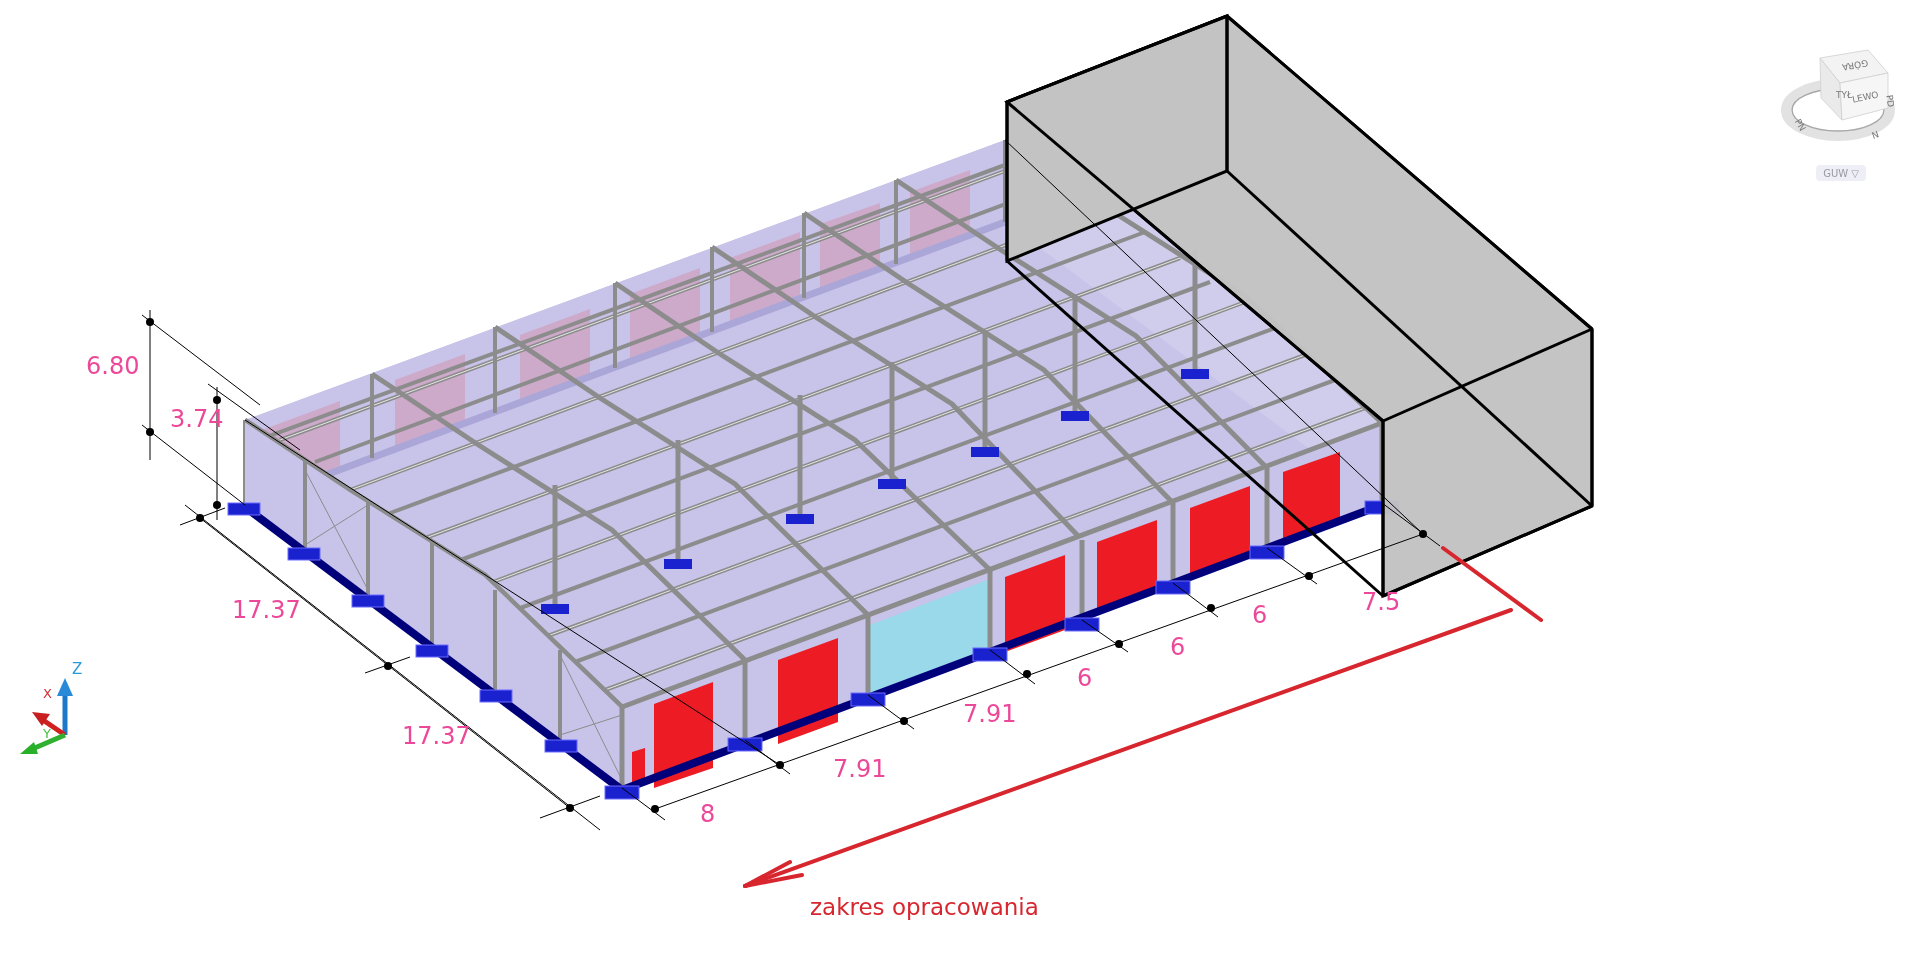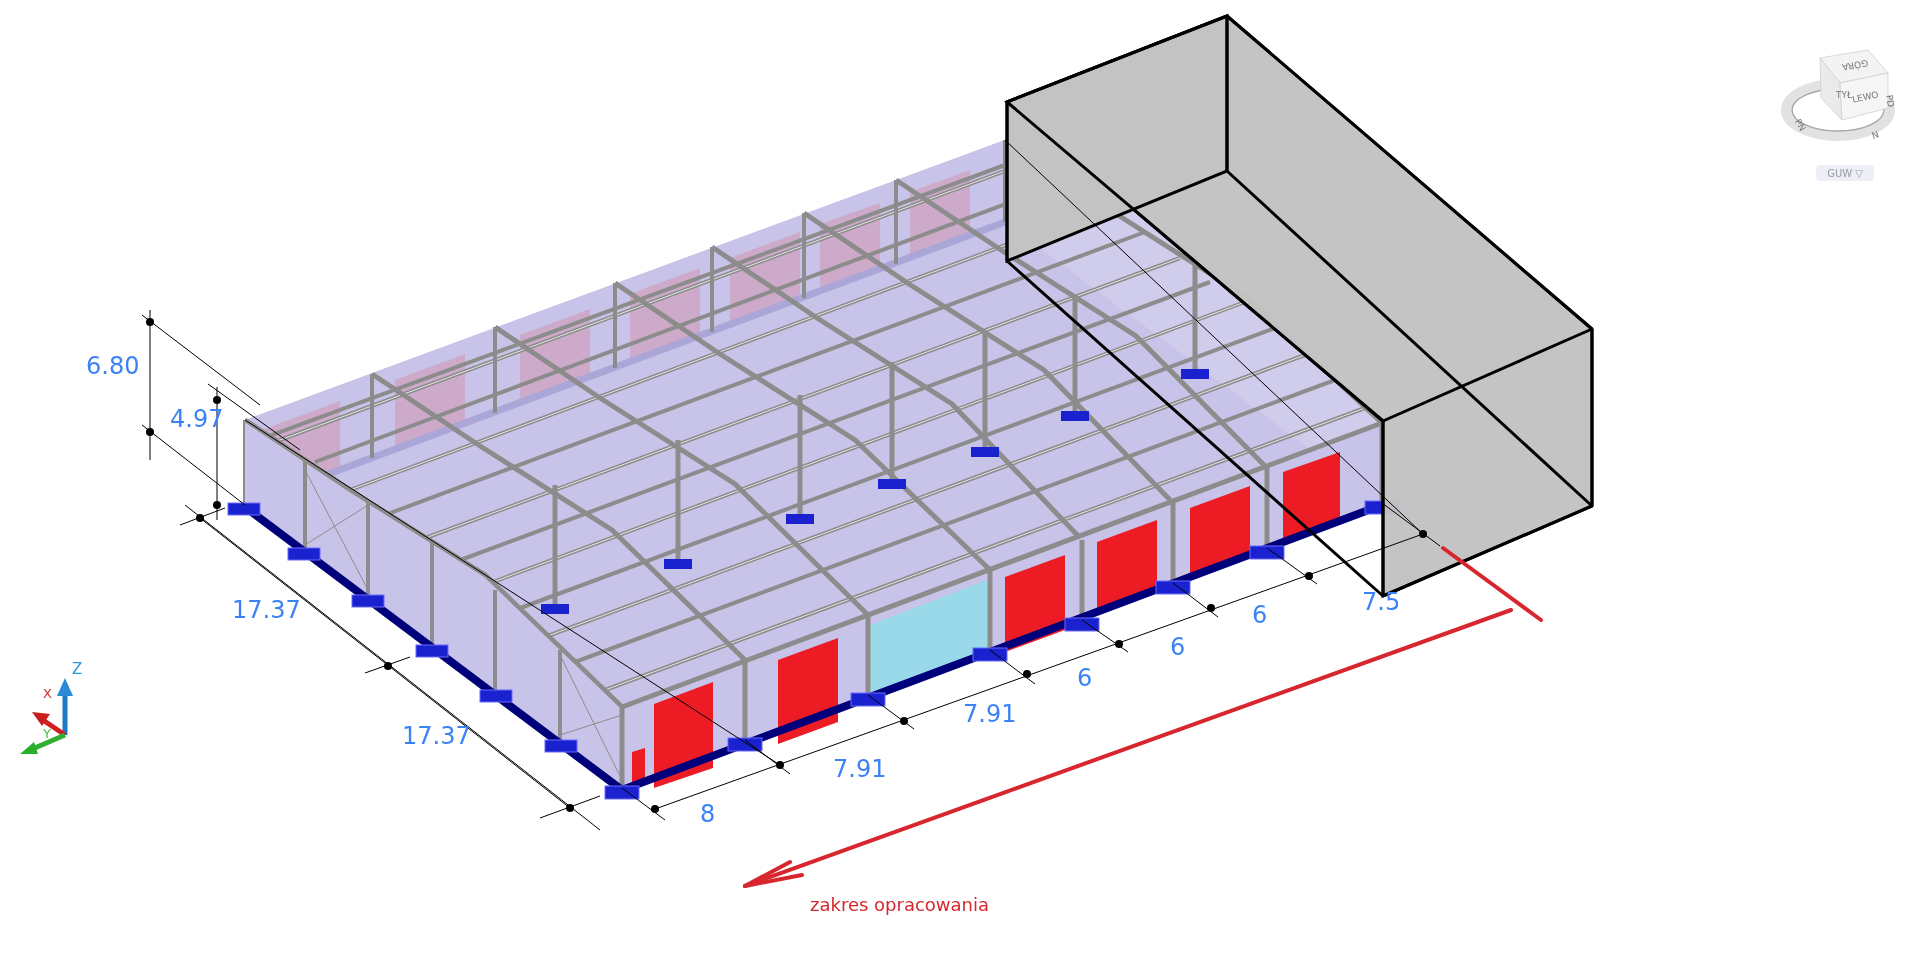--- a/index.html
+++ b/index.html
@@ -1,22 +1,22 @@
 <!DOCTYPE html>
 <html><head>
 <meta charset="utf-8">
 <style>
   html,body{margin:0;padding:0;background:#ffffff;}
   body{width:1916px;height:953px;position:relative;overflow:hidden;font-family:"DejaVu Sans",sans-serif;}
   #scene{position:absolute;left:0;top:0;}
-  .dim-label{position:absolute;font-family:"DejaVu Sans",sans-serif;font-size:24px;color:#3b82f6;white-space:nowrap;}
-  .annot{position:absolute;font-family:"DejaVu Sans",sans-serif;font-size:18px;color:#d8262e;white-space:nowrap;}
+  .dim-label{position:absolute;font-family:"DejaVu Sans",sans-serif;font-size:24px;color:#ec4899;white-space:nowrap;}
+  .annot{position:absolute;font-family:"DejaVu Sans",sans-serif;font-size:23px;color:#d8262e;white-space:nowrap;}
   .viewcube{position:absolute;left:1780px;top:38px;width:120px;height:110px;}
   .vc-face{position:absolute;font-size:9px;color:#777;font-family:"DejaVu Sans",sans-serif;}
-  .guw{position:absolute;left:1816px;top:165px;width:58px;height:16px;background:#eeeef6;border-radius:4px;font-size:10px;color:#9a9aa6;display:flex;align-items:center;justify-content:center;gap:3px;font-family:"DejaVu Sans",sans-serif;}
+  .guw{position:absolute;left:1816px;top:165px;width:50px;height:16px;background:#eeeef6;border-radius:4px;font-size:10px;color:#9a9aa6;display:flex;align-items:center;justify-content:center;gap:3px;font-family:"DejaVu Sans",sans-serif;}
   .ucs{position:absolute;left:10px;top:650px;width:90px;height:110px;}
 </style>
 </head>
 <body>
 
 <svg id="scene" width="1916" height="953" viewBox="0 0 1916 953" xmlns="http://www.w3.org/2000/svg">
 
   <g>
     <polygon points="245,420 1005,140 1005,222 245,505" fill="#c8c3e8"></polygon>
     <polygon points="262,430 340,401 340,488 262,500" fill="#ed1c24"></polygon>
@@ -226,21 +226,21 @@
 
   <g stroke="#d8262e" stroke-width="4" stroke-linecap="round" fill="none">
     <line x1="1443" y1="548" x2="1541" y2="620"></line>
     <line x1="1511" y1="610" x2="745" y2="886"></line>
     <line x1="745" y1="886" x2="790" y2="862"></line>
     <line x1="745" y1="886" x2="802" y2="875"></line>
   </g>
 </svg>
 
 <div class="dim-label" style="left:86px;top:352px;">6.80</div>
-<div class="dim-label" style="left:170px;top:405px;">4.97</div>
+<div class="dim-label" style="left:170px;top:405px;">3.74</div>
 <div class="dim-label" style="left:232px;top:596px;">17.37</div>
 <div class="dim-label" style="left:402px;top:722px;">17.37</div>
 <div class="dim-label" style="left:700px;top:800px;">8</div>
 <div class="dim-label" style="left:833px;top:755px;">7.91</div>
 <div class="dim-label" style="left:963px;top:700px;">7.91</div>
 <div class="dim-label" style="left:1077px;top:664px;">6</div>
 <div class="dim-label" style="left:1170px;top:633px;">6</div>
 <div class="dim-label" style="left:1252px;top:601px;">6</div>
 <div class="dim-label" style="left:1362px;top:588px;">7.5</div>
 

